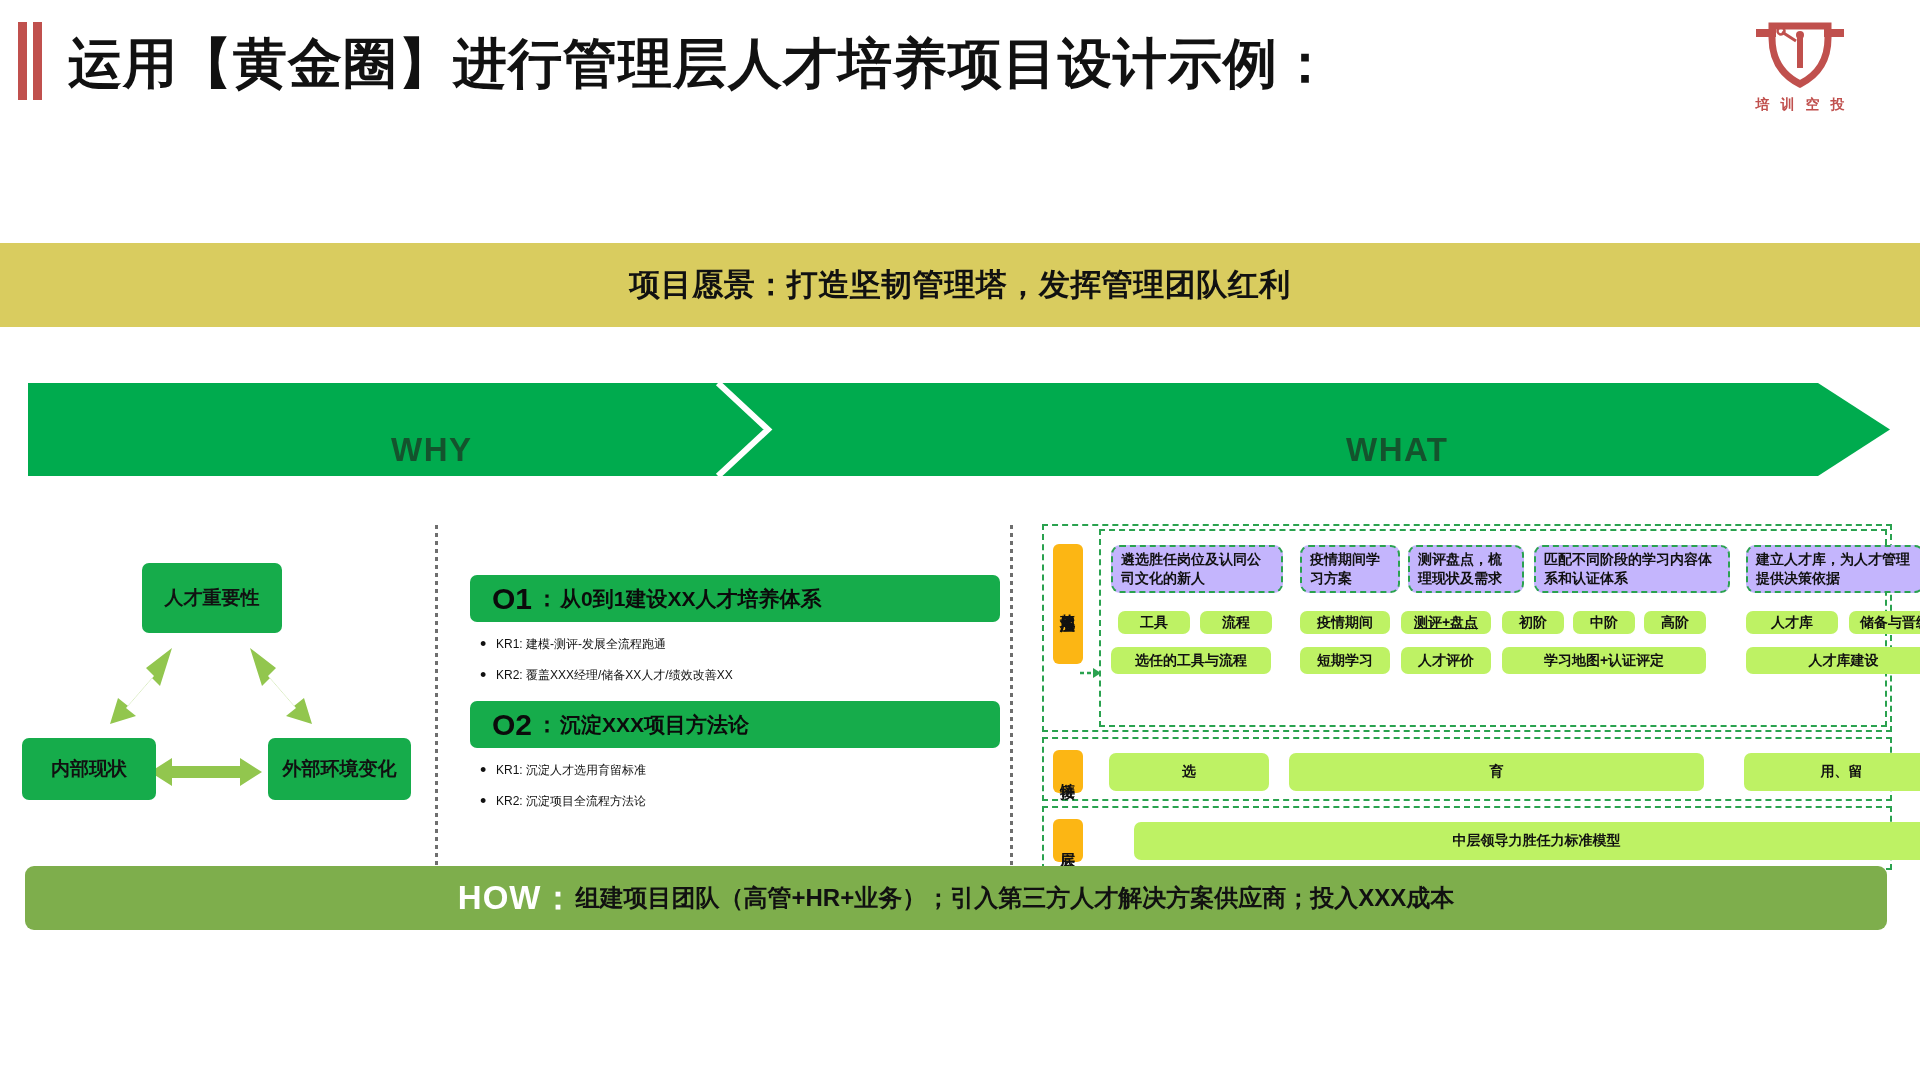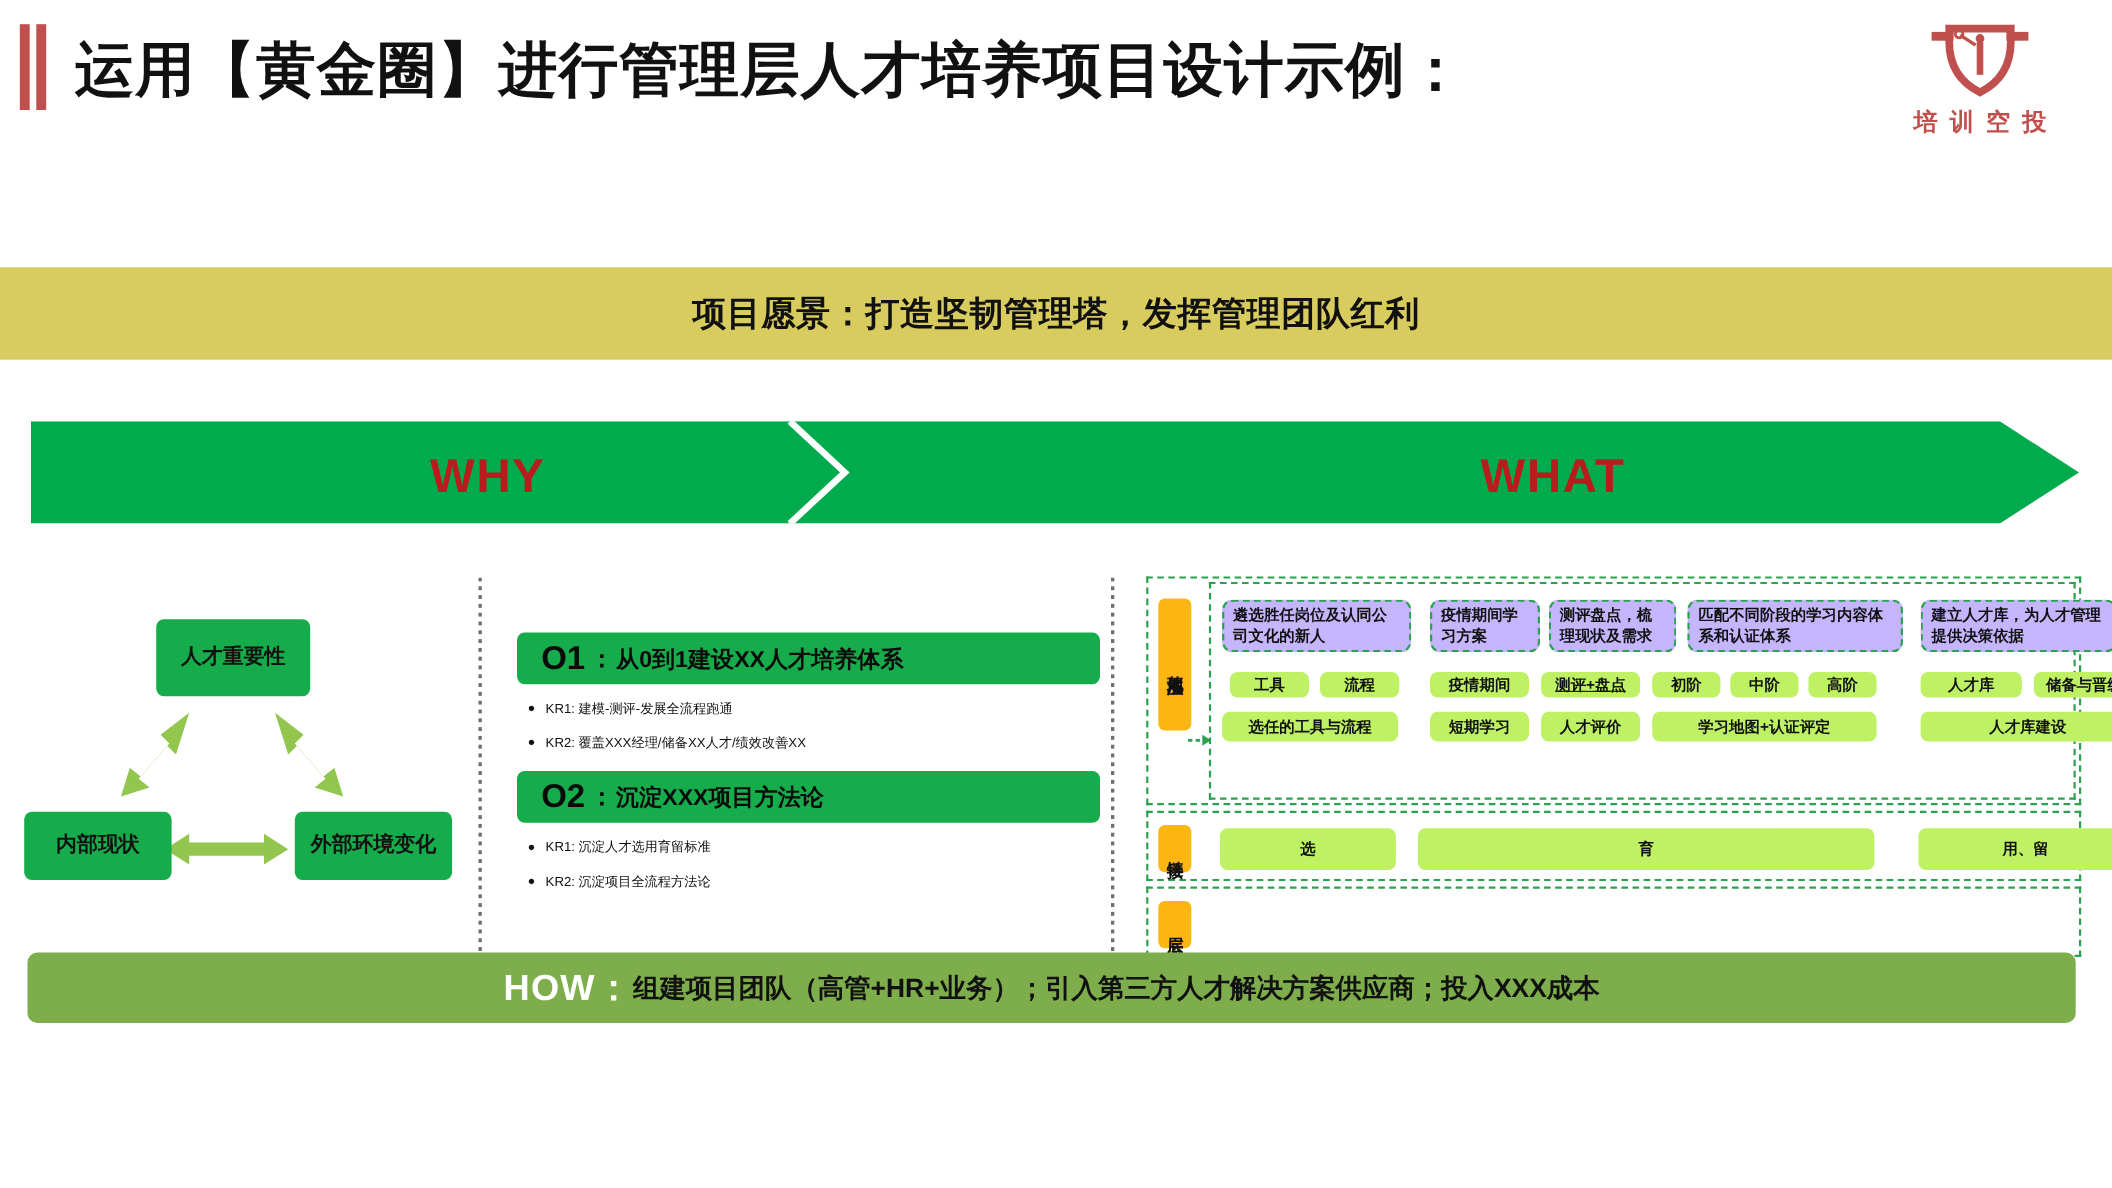--- a/index.html
+++ b/index.html
@@ -19,37 +19,37 @@
     font-size:54px; font-weight:bold; color:#111111;
     letter-spacing:1px; white-space:nowrap;
   }
 
   
   .logo { position:absolute; right:40px; top:8px; width:160px; height:115px; }
   .logo svg { display:block; }
   .logo-text {
     position:absolute; left:0; top:88px; width:160px;
     text-align:center; color:#c0504d;
-    font-size:22px; font-weight:bold; letter-spacing:11px;
+    font-size:14px; font-weight:bold; letter-spacing:11px;
     text-indent:11px;
   }
 
   
   .vision {
     position:absolute; left:0; top:243px; width:1920px; height:84px;
     background:#d9cc5f; display:flex; align-items:center; justify-content:center;
   }
   .vision-text { font-size:31px; font-weight:bold; color:#111111; letter-spacing:.5px; }
 
   
   .band { position:absolute; left:28px; top:383px; width:1862px; height:93px; }
   .band svg { display:block; }
   .band-label {
-    position:absolute; color:#b91c1c; font-size:43px; font-weight:bold;
-    letter-spacing:1.5px; top:26px;
+    position:absolute; color:#14532d; font-size:33px; font-weight:bold;
+    letter-spacing:1.5px; top:48px;
   }
   .band-why  { left:363px; }
   .band-what { left:1318px; }
 
   
   .vdiv {
     position:absolute; top:525px; width:3px; height:343px;
     background-image:linear-gradient(to bottom, #6e6e6e 0 4px, rgba(0,0,0,0) 4px 8px);
     background-size:3px 8px;
   }
@@ -254,20 +254,23 @@
       <div class="mx-tag mx-tag2">链接</div>
       <div class="mx-inner" style="border:none;">
         <div class="pill pill-big" style="left:10px;  top:10px; width:160px;">选</div>
         <div class="pill pill-big" style="left:190px; top:10px; width:415px;">育</div>
         <div class="pill pill-big" style="left:645px; top:10px; width:195px;">用、留</div>
       </div>
     </div>
 
     <div class="mx-row mx-r3">
       <div class="mx-tag mx-tag3">底层</div>
+      <div class="mx-inner" style="border:none;">
+        <div class="pill pill-big" style="left:35px; top:10px; width:805px;">中层领导力胜任力标准模型</div>
+      </div>
     </div>
 
   </div>
 
   <div class="how">
     <span class="how-label">HOW：</span>
     <span class="how-text">组建项目团队（高管+HR+业务）；引入第三方人才解决方案供应商；投入XXX成本</span>
   </div>
 
 </div>

